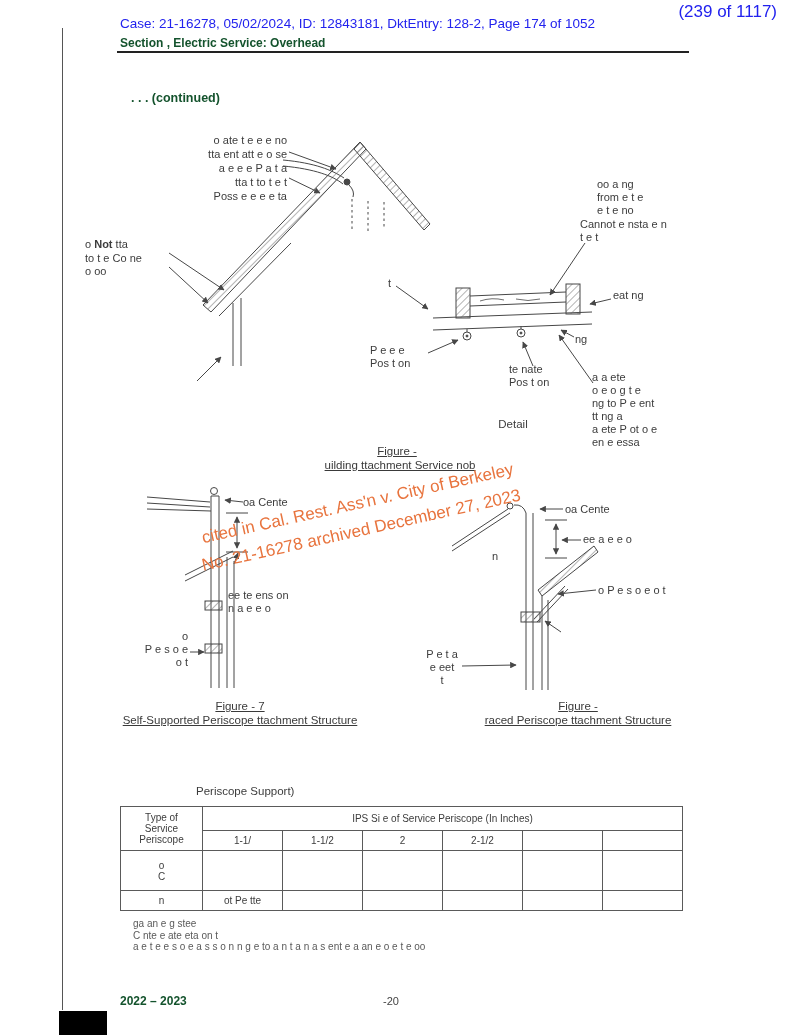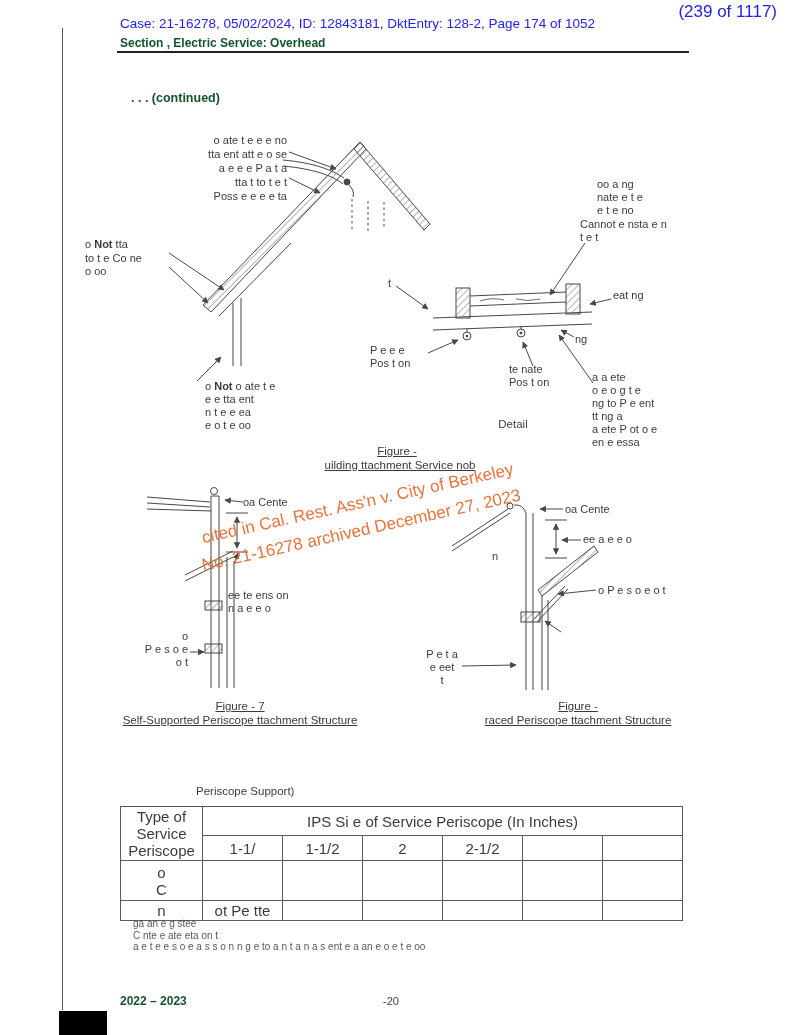--- a/index.html
+++ b/index.html
@@ -13,21 +13,21 @@
   .ctr{text-align:center;}
   .serifb{font-family:Liberation Sans, sans-serif;font-weight:bold;color:#14532d;}
   .cap{position:absolute;font-size:11.5px;color:#3a3a3a;z-index:3;text-decoration:underline;}
   .wm{position:absolute;left:205px;top:524px;transform:rotate(-12.5deg);transform-origin:left center;
       color:#e8743e;font-size:17px;line-height:27px;white-space:nowrap;z-index:5;}
   .edge-line{position:absolute;left:62px;top:28px;width:1px;height:982px;background:#555;}
   .rule{position:absolute;left:117px;top:51px;width:572px;height:2px;background:#222;}
   .black-block{position:absolute;left:59px;top:1011px;width:48px;height:24px;background:#000;}
   svg.art{position:absolute;left:0;top:0;z-index:1;}
   .tbl{position:absolute;left:120px;top:806px;border-collapse:collapse;table-layout:fixed;
-       font-size:15px;color:#3c3c3c;z-index:3;}
+       font-size:10px;color:#3c3c3c;z-index:3;}
   .tbl th,.tbl td{border:1px solid #5a5a5a;font-weight:normal;text-align:center;
        padding:1px 2px;vertical-align:middle;}
   .tbl-title{position:absolute;font-size:11.5px;color:#3c3c3c;z-index:3;}
   .footnotes{position:absolute;left:133px;top:918px;font-size:10px;line-height:11.5px;
        color:#5a5a5a;z-index:3;}
 </style>
 </head>
 <body>
 
 <div class="page">
@@ -126,21 +126,21 @@
 
   <div class="lbl" style="left:85px;top:238px;width:90px;line-height:13.5px;">
     <div><span>o</span>
          <b>Not</b>
          <span>tta</span></div>
     <div class="prelines">to t e Co ne
 o    oo</div>
   </div>
 
   <div class="lbl prelines" style="left:597px;top:178px;width:110px;">oo   a  ng
-nate  e     t e
+from  e     t e
 e  t e  no</div>
   <div class="lbl prelines" style="left:580px;top:218px;width:130px;">Cannot  e  nsta  e   n
 t e  t</div>
 
   <div class="lbl" style="left:388px;top:277px;">t</div>
   <div class="lbl" style="left:613px;top:289px;">eat  ng</div>
   <div class="lbl" style="left:575px;top:333px;">ng</div>
 
   <div class="lbl prelines" style="left:370px;top:344px;width:60px;">P e e  e
 Pos t on</div>
@@ -149,28 +149,20 @@
 
   <div class="lbl prelines" style="left:592px;top:371px;width:120px;">a      a   ete
 o e   o   g t e
 ng to P e  ent
 tt ng     a
 a ete P ot   o e
 en   e essa</div>
 
   <div class="lbl ctr" style="left:468px;top:418px;width:90px;font-size:11.5px;">Detail</div>
 
-  <div class="lbl" style="left:205px;top:380px;width:115px;">
-    <div><span>o</span>
-         <b>Not</b>
-         <span>o ate t e</span></div>
-    <div class="prelines">e  e  tta   ent
-n t e   e  ea
-e o  t e  oo</div>
-  </div>
 
   <div class="cap ctr" style="left:312px;top:445px;width:170px;">Figure   -</div>
   <div class="cap ctr" style="left:285px;top:459px;width:230px;">uilding    ttachment Service   nob</div>
 
   <div class="lbl" style="left:243px;top:496px;">oa  Cente</div>
   <div class="lbl prelines" style="left:228px;top:589px;width:110px;">ee te   ens on
 n a e    e  o</div>
   <div class="lbl ra prelines" style="left:130px;top:630px;width:58px;">o
 P e s o e
 o t</div>

